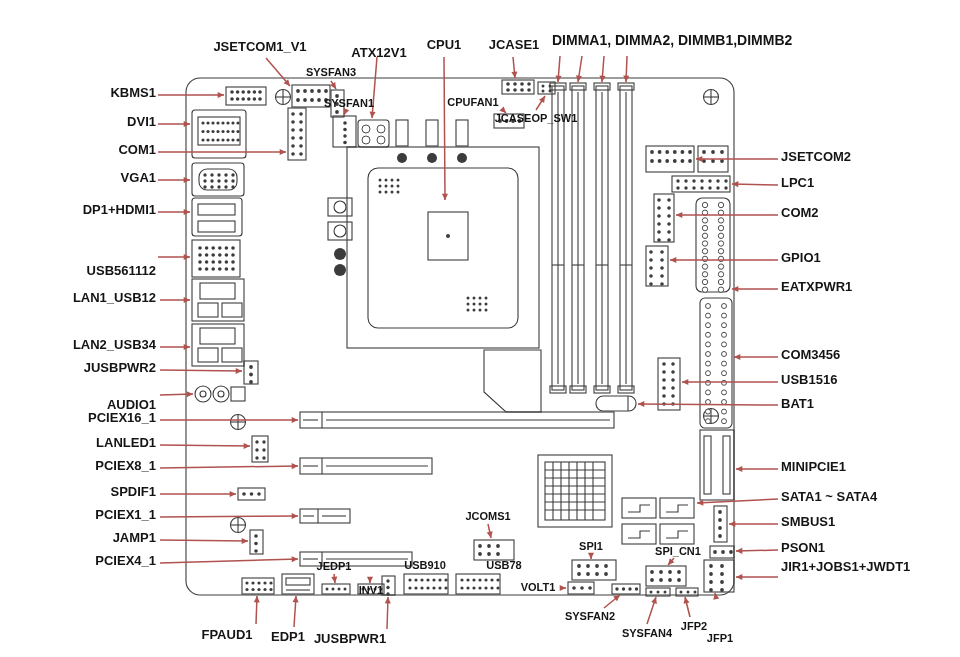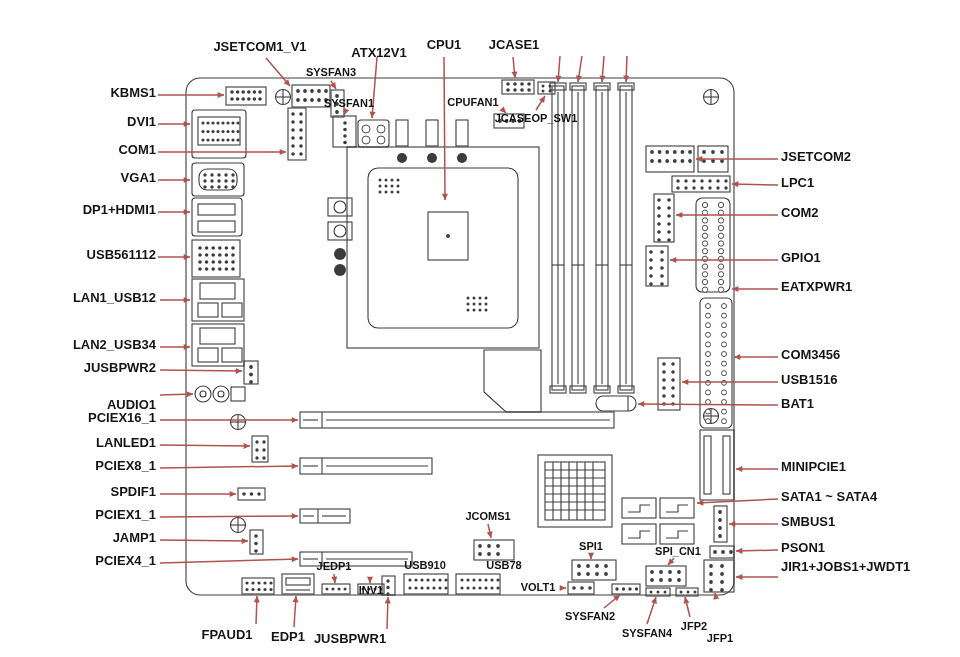--- a/index.html
+++ b/index.html
@@ -885,27 +885,28 @@
 </svg>
 
 <div class="lbl ctr" style="left:200px;top:40px;width:120px">JSETCOM1_V1</div>
 <div class="lbl sm ctr" style="left:300px;top:66px;width:62px">SYSFAN3</div>
 <div class="lbl sm ctr" style="left:318px;top:97px;width:62px">SYSFAN1</div>
 <div class="lbl ctr" style="left:338px;top:46px;width:82px">ATX12V1</div>
 <div class="lbl ctr" style="left:418px;top:38px;width:52px">CPU1</div>
 <div class="lbl sm ctr" style="left:442px;top:96px;width:62px">CPUFAN1</div>
 <div class="lbl ctr" style="left:486px;top:38px;width:56px">JCASE1</div>
 <div class="lbl sm ctr" style="left:490px;top:112px;width:92px">JCASEOP_SW1</div>
+<div class="lbl" style="left:552px;top:33px;width:300px;font-size:14px">DIMMA1, DIMMA2, DIMMB1,DIMMB2</div>
 
 <div class="lbl lbl-left" style="top:86px">KBMS1</div>
 <div class="lbl lbl-left" style="top:115px">DVI1</div>
 <div class="lbl lbl-left" style="top:143px">COM1</div>
 <div class="lbl lbl-left" style="top:171px">VGA1</div>
 <div class="lbl lbl-left" style="top:203px">DP1+HDMI1</div>
-<div class="lbl lbl-left" style="top:248px">USB561112</div>
+<div class="lbl lbl-left" style="top:264px">USB561112</div>
 <div class="lbl lbl-left" style="top:291px">LAN1_USB12</div>
 <div class="lbl lbl-left" style="top:338px">LAN2_USB34</div>
 <div class="lbl lbl-left" style="top:361px">JUSBPWR2</div>
 <div class="lbl lbl-left" style="top:398px">AUDIO1</div>
 <div class="lbl lbl-left" style="top:411px">PCIEX16_1</div>
 <div class="lbl lbl-left" style="top:436px">LANLED1</div>
 <div class="lbl lbl-left" style="top:459px">PCIEX8_1</div>
 <div class="lbl lbl-left" style="top:485px">SPDIF1</div>
 <div class="lbl lbl-left" style="top:508px">PCIEX1_1</div>
 <div class="lbl lbl-left" style="top:531px">JAMP1</div>

